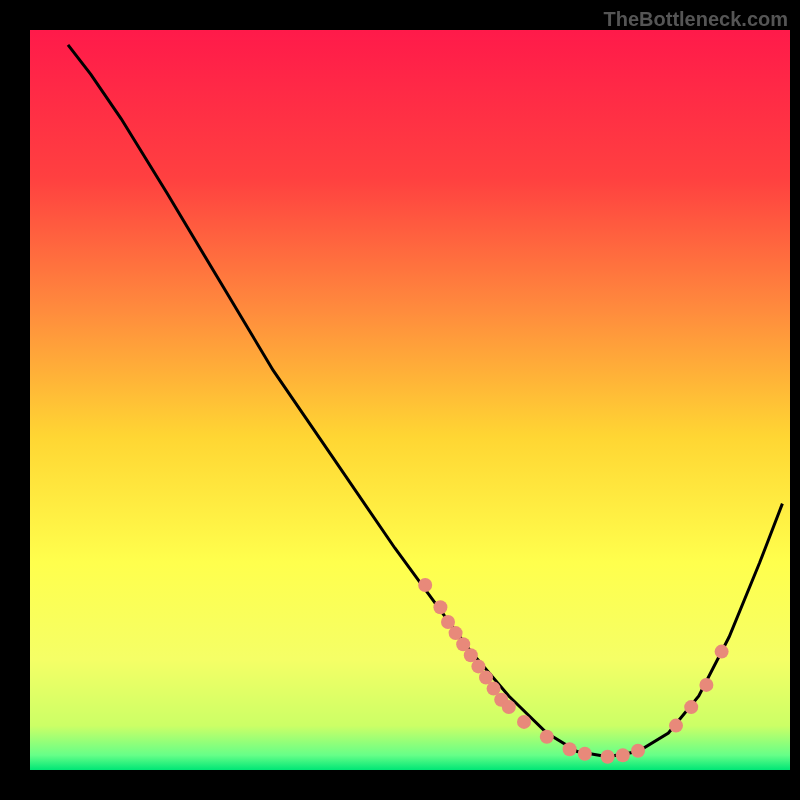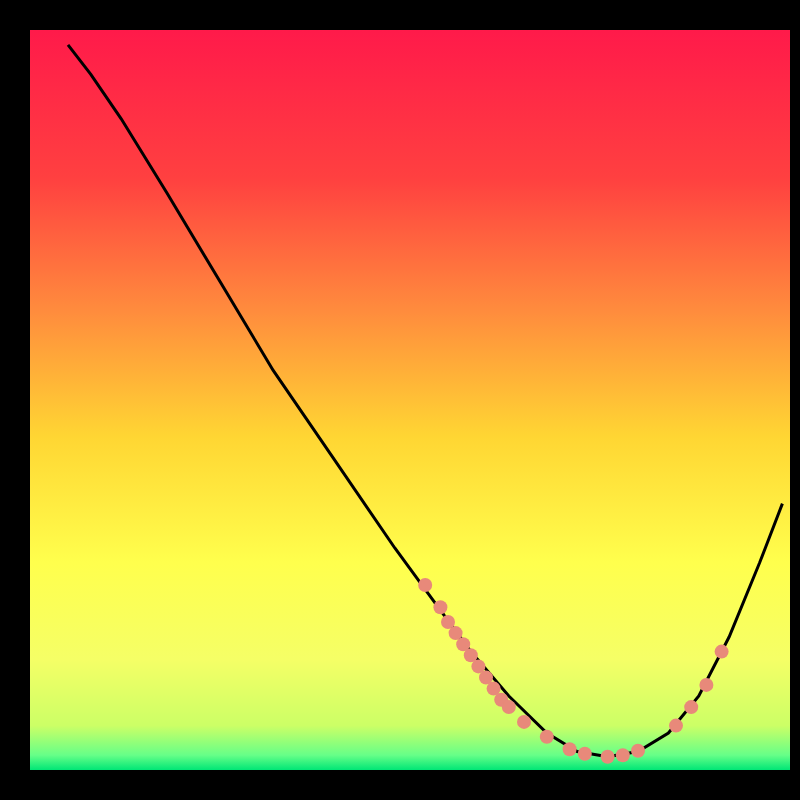--- a/index.html
+++ b/index.html
@@ -75,13 +75,14 @@
         <circle cx="607.6" cy="756.7" r="7" fill="#e8897a"></circle>
         <circle cx="622.8" cy="755.2" r="7" fill="#e8897a"></circle>
         <circle cx="638.0" cy="750.8" r="7" fill="#e8897a"></circle>
         <circle cx="676.0" cy="725.6" r="7" fill="#e8897a"></circle>
         <circle cx="691.2" cy="707.1" r="7" fill="#e8897a"></circle>
         <circle cx="706.4" cy="684.9" r="7" fill="#e8897a"></circle>
         <circle cx="721.6" cy="651.6" r="7" fill="#e8897a"></circle>
       </g>
   </svg>
 
+  <div class="watermark">TheBottleneck.com</div>
 </div>
 
 </body></html>

